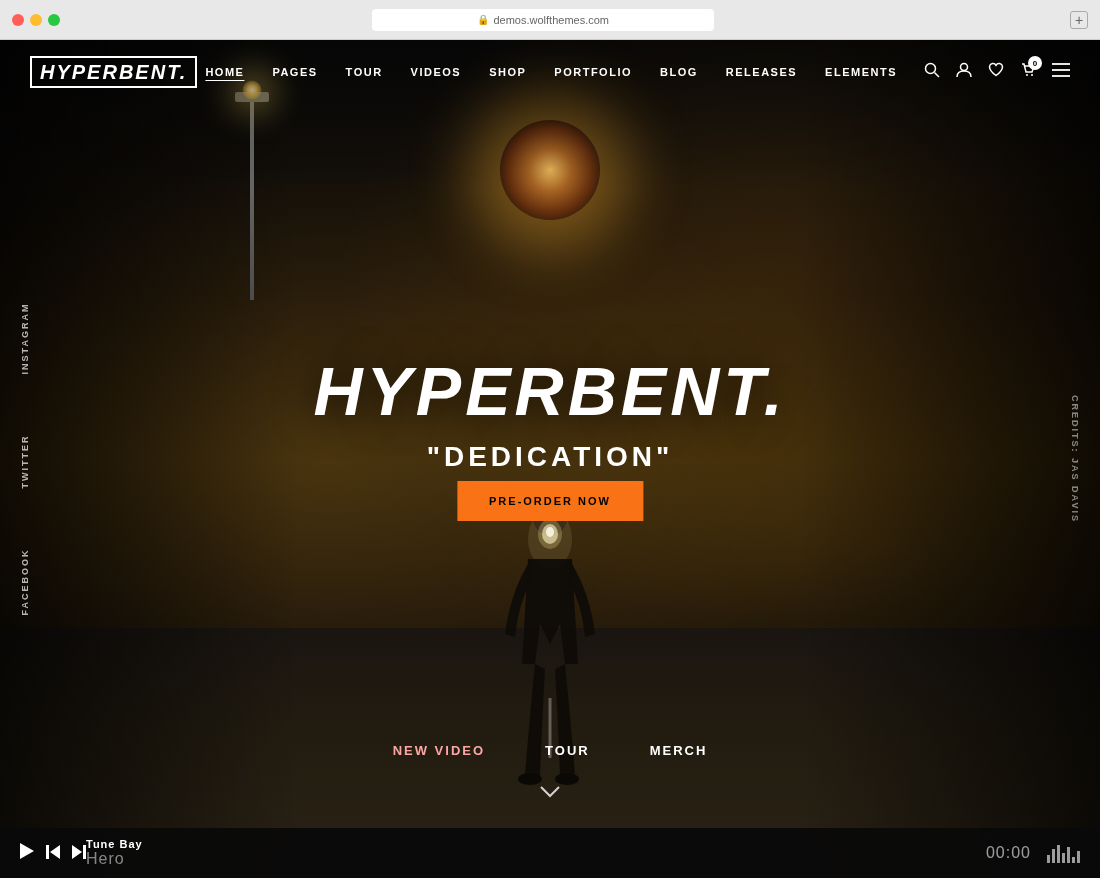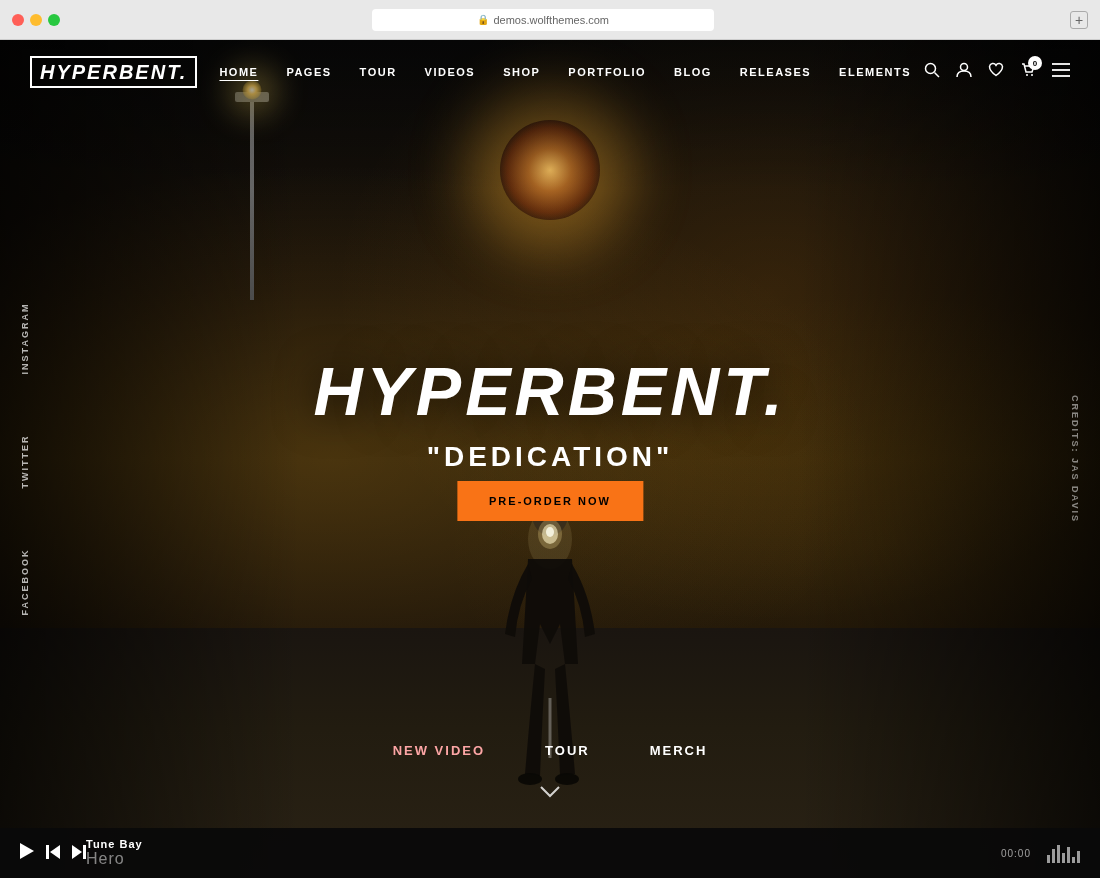--- a/index.html
+++ b/index.html
@@ -187,21 +187,21 @@
       border: 2px solid #fff;
       padding: 4px 8px;
       line-height: 1;
     }
 
     .nav-links {
       display: flex;
       align-items: center;
       gap: 28px;
       margin-left: auto;
-      margin-right: 13px;
+      margin-right: 27px;
     }
 
     .nav-link {
       font-size: 11px;
       font-weight: 700;
       color: #fff;
       text-transform: uppercase;
       letter-spacing: 1.5px;
       cursor: pointer;
       text-decoration: none;
@@ -419,21 +419,21 @@
     }
 
     .player-album {
       font-size: 16px;
       color: rgba(255,255,255,0.5);
       letter-spacing: 1px;
     }
 
     .player-time {
       margin-left: auto;
-      font-size: 10px;
+      font-size: 16px;
       color: rgba(255,255,255,0.6);
       letter-spacing: 1px;
     }
 
     .player-eq {
       margin-left: 16px;
       display: flex;
       align-items: flex-end;
       gap: 2px;
       height: 20px;

